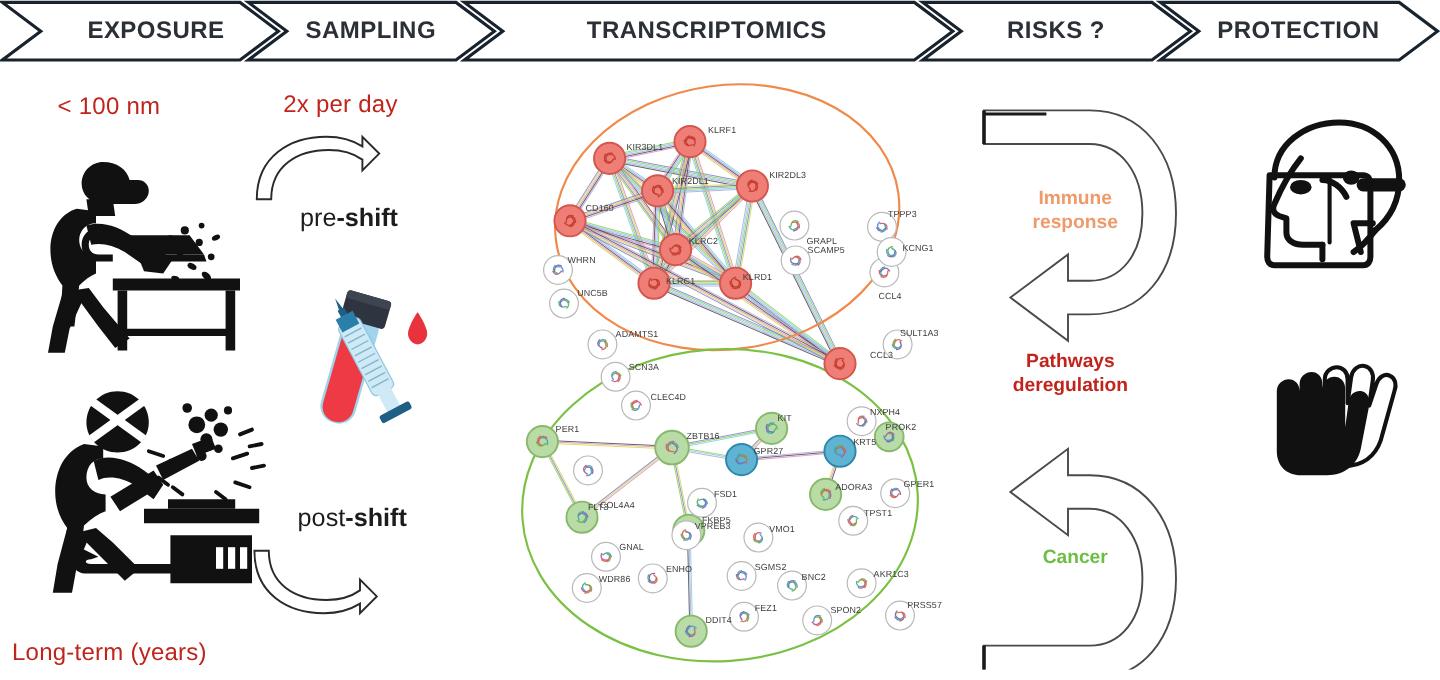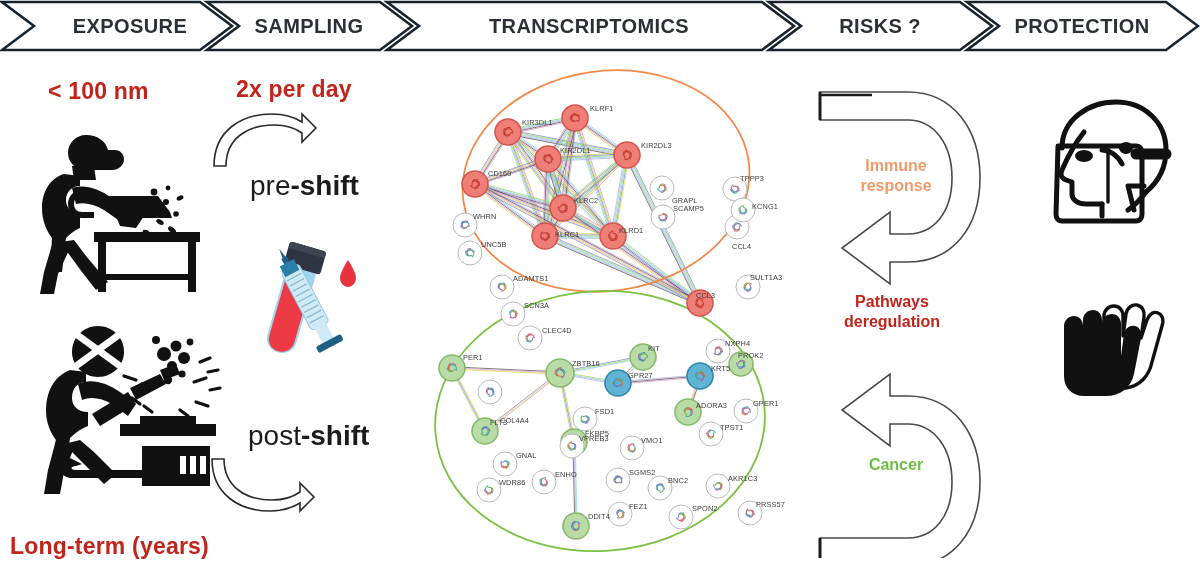--- a/index.html
+++ b/index.html
@@ -8,23 +8,23 @@
   .stage{position:absolute;inset:0;width:1200px;height:567px;}
 
   
   .banner{position:absolute;left:0;top:0;width:1200px;height:52px;}
   .banner svg{position:absolute;left:0;top:0;}
   .chev-label{position:absolute;top:0;height:52px;display:flex;align-items:center;
     justify-content:center;font-weight:bold;font-size:20px;color:#2b2f36;
     letter-spacing:.4px;white-space:nowrap;text-align:right;}
 
   
-  .red-txt{position:absolute;color:#c0241c;font-weight:bold;font-size:23px;
+  .red-txt{position:absolute;color:#c0241c;font-weight:normal;font-size:20px;
     white-space:nowrap;letter-spacing:.2px;}
-  .shift-txt{position:absolute;font-size:28px;color:#1c1c1c;white-space:nowrap;}
+  .shift-txt{position:absolute;font-size:21px;color:#1c1c1c;white-space:nowrap;}
   .shift-txt b{font-weight:bold;}
   .shift-txt span.light{font-weight:normal;}
   .risk-txt{position:absolute;font-weight:bold;font-size:16px;text-align:center;
     line-height:1.22;white-space:pre-line;}
 
   
   .icon{position:absolute;}
   .icon svg{display:block;}
 
   
@@ -743,21 +743,21 @@
       </svg>
     <div id="gene-labels">
         <div class="gene-lbl" style="left: 122px; top: 62px;">KIR3DL1</div>
         <div class="gene-lbl" style="left: 190px; top: 48px;">KLRF1</div>
         <div class="gene-lbl" style="left: 160px; top: 90px;">KIR2DL1</div>
         <div class="gene-lbl" style="left: 241px; top: 85px;">KIR2DL3</div>
         <div class="gene-lbl" style="left: 88px; top: 113px;">CD160</div>
         <div class="gene-lbl" style="left: 174px; top: 140px;">KLRC2</div>
         <div class="gene-lbl" style="left: 155px; top: 174px;">KLRC1</div>
         <div class="gene-lbl" style="left: 219px; top: 170px;">KLRD1</div>
-        <div class="gene-lbl" style="left: 296px; top: 235px;">CCL3</div>
+        <div class="gene-lbl" style="left: 325px; top: 235px;">CCL3</div>
         <div class="gene-lbl" style="left: 332px; top: 186px;">CCL4</div>
         <div class="gene-lbl" style="left: 73px; top: 156px;">WHRN</div>
         <div class="gene-lbl" style="left: 81px; top: 184px;">UNC5B</div>
         <div class="gene-lbl" style="left: 113px; top: 218px;">ADAMTS1</div>
         <div class="gene-lbl" style="left: 124px; top: 245px;">SCN3A</div>
         <div class="gene-lbl" style="left: 272px; top: 119px; margin-top: 21px;">GRAPL</div>
         <div class="gene-lbl" style="left: 273px; top: 148px;">SCAMP5</div>
         <div class="gene-lbl" style="left: 340px; top: 118px;">TPPP3</div>
         <div class="gene-lbl" style="left: 352px; top: 146px;">KCNG1</div>
         <div class="gene-lbl" style="left: 350px; top: 217px;">SULT1A3</div>

